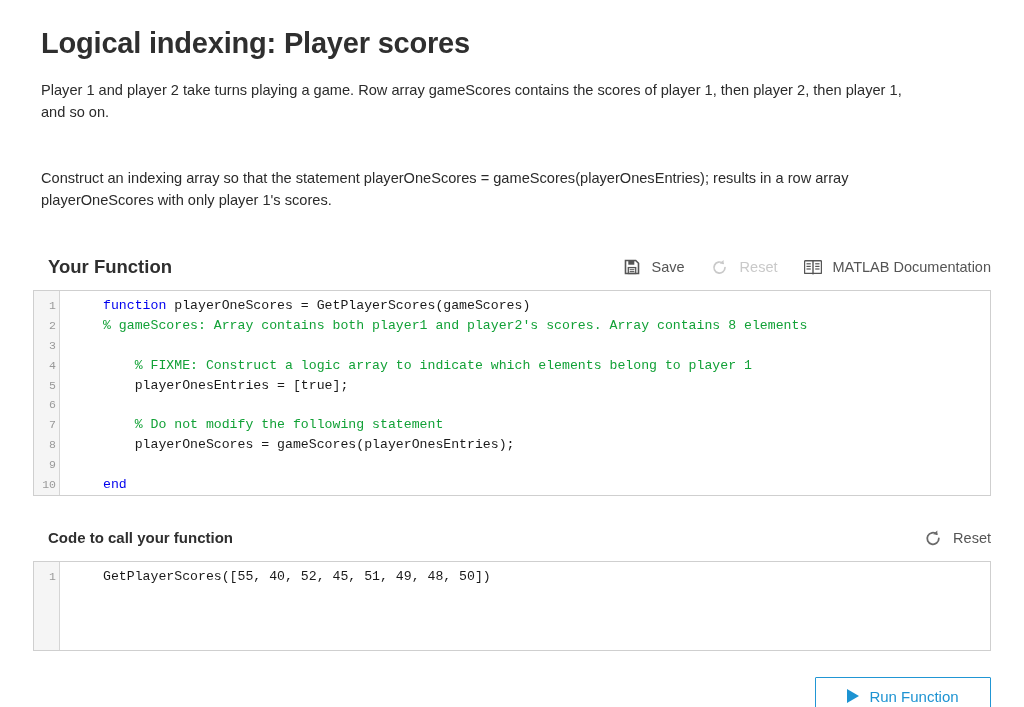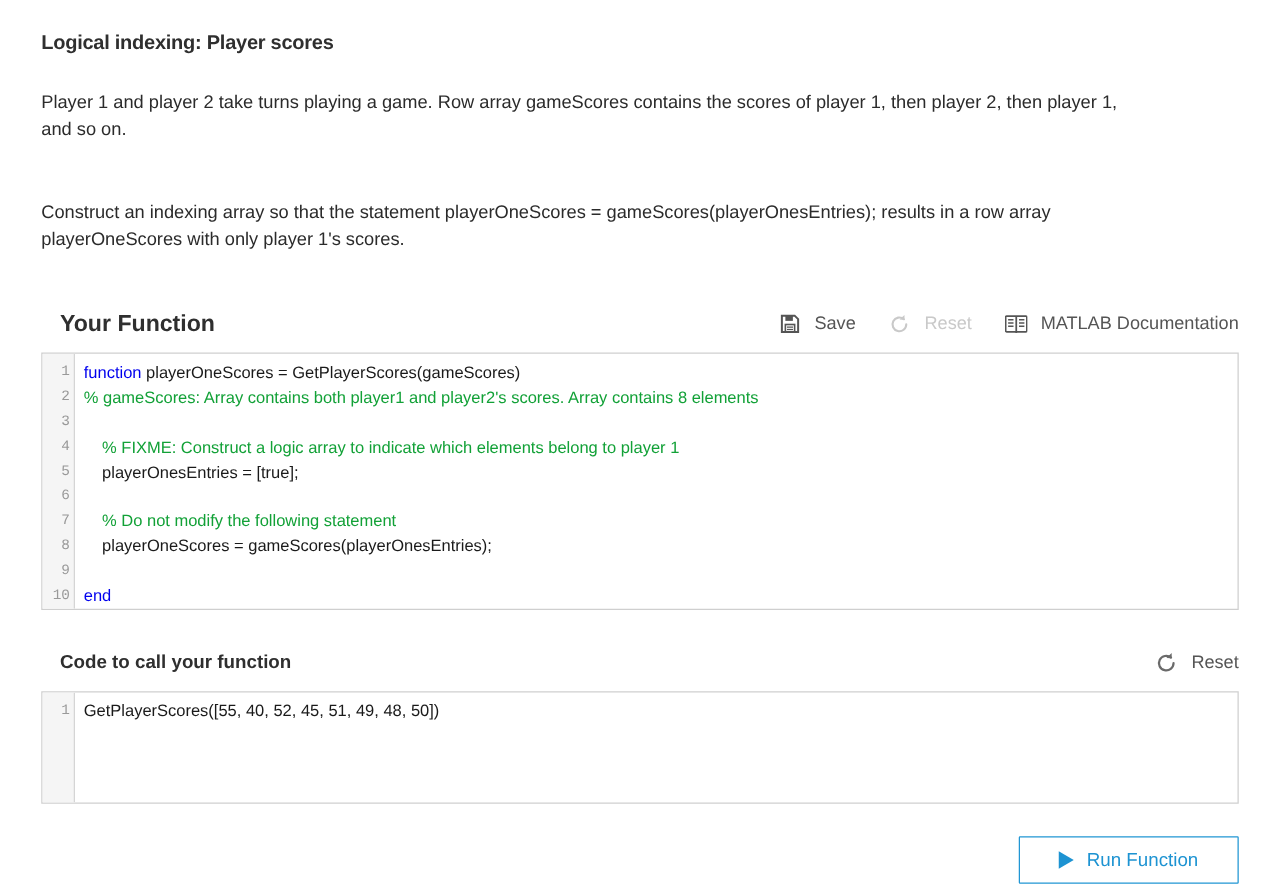--- a/index.html
+++ b/index.html
@@ -19,35 +19,35 @@
   .page {
     position: relative;
     width: 1024px;
     height: 707px;
     box-sizing: border-box;
     padding: 0 33px;
   }
 
   
   .page-title {
-    font-size: 16px;
+    font-size: 29px;
     font-weight: bold;
     color: #2f2f2f;
     letter-spacing: -0.2px;
-    margin: 0;
+    margin: 8px;
     padding-top: 20px;
     line-height: 30px;
   }
 
   
   .prompt {
     font-size: 14.6px;
     line-height: 22px;
     color: #2b2b2b;
-    margin: 0;
+    margin: 8px;
     max-width: 880px;
   }
   .prompt-1 { margin-top: 21px; }
   .prompt-2 { margin-top: 44px; }
 
   
   .section-head {
     display: flex;
     align-items: flex-end;
     justify-content: space-between;
@@ -122,26 +122,27 @@
     color: #999999;
     display: block;
     height: 19.9px;
   }
   .code-area {
     flex: 1 1 auto;
     padding: 5px 0 0 7px;
     overflow: hidden;
   }
   .code-line {
-    font-family: Liberation Sans, sans-serif;
+    font-family: Liberation Mono, monospace;
     font-size: 13.2px;
     line-height: 19.9px;
     height: 19.9px;
     white-space: pre;
     color: #1a1a1a;
+    margin-left: 36px;
   }
   .tok-kw      { color: #0000ee; }
   .tok-comment { color: #12a137; text-align: right; }
   .tok-plain   { color: #1a1a1a; }
 
   
   .run-row {
     display: flex;
     justify-content: flex-end;
     margin-top: 26px;

